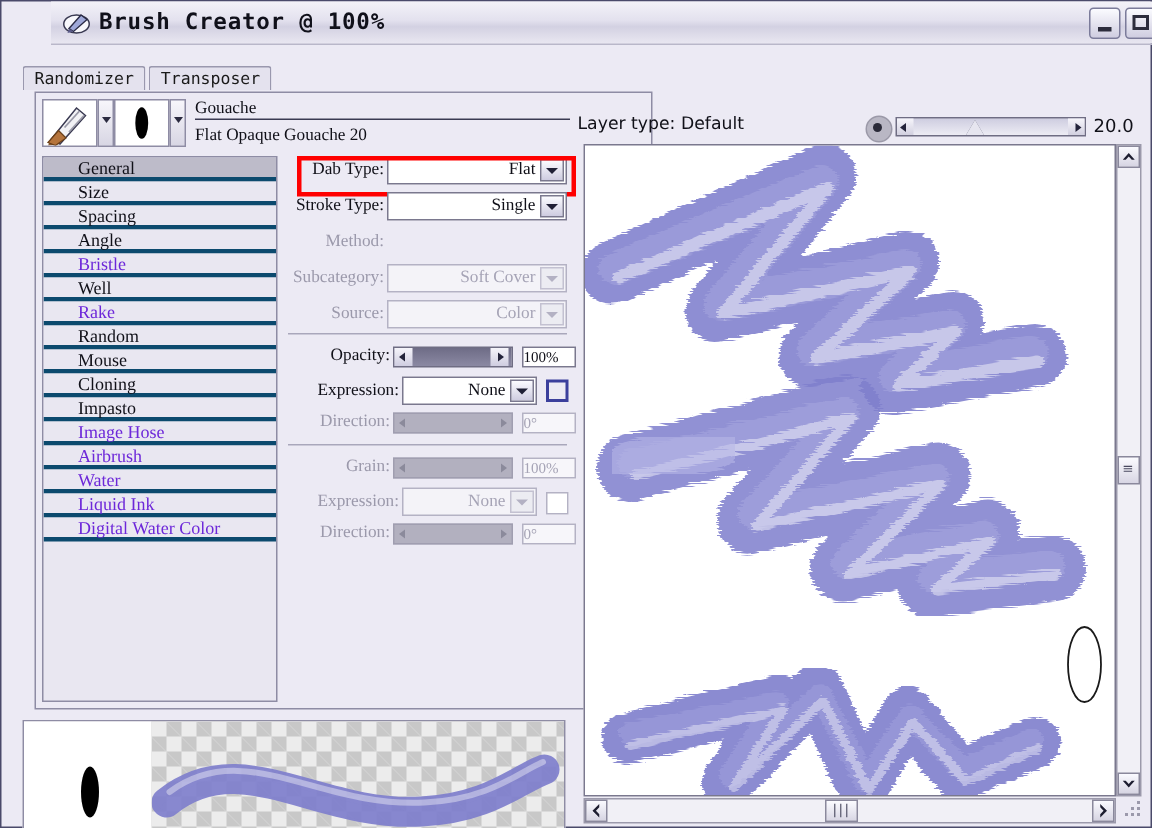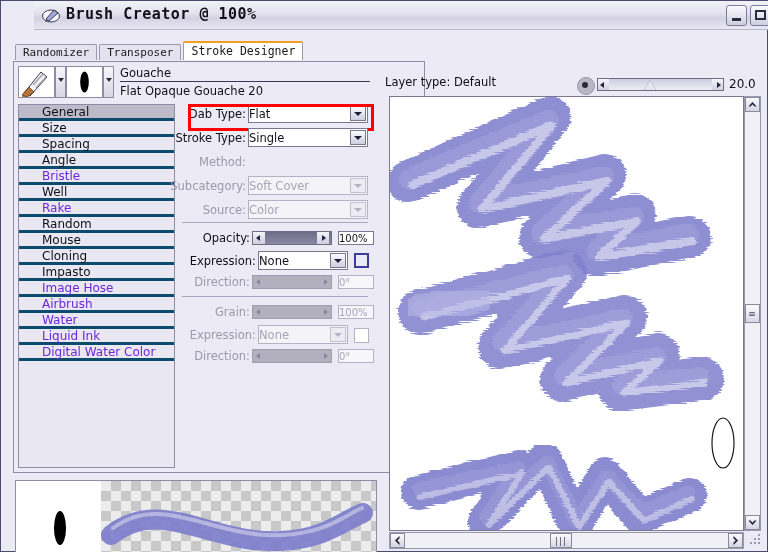--- a/index.html
+++ b/index.html
@@ -47,22 +47,22 @@
   .tab{
     height:16px;line-height:15px;padding:0 7px;margin-right:2px;
     font-family:"DejaVu Sans Mono", monospace;font-size:11px;color:#1a1a1a;
     background:#e4e2ee;border:1px solid #9a98ae;border-bottom:none;
     border-radius:2px 2px 0 0;box-sizing:border-box;white-space:nowrap;
   }
   .tab.active{background:#ffffff;border-color:#9a98ae;border-top:2px solid #f0a020;
               height:19px;line-height:16px;font-size:11.5px;}
 
   
-  .leftpanel{position:absolute;left:8px;top:27px;width:412px;height:412px;
-             background:#eceaf4;border:1px solid #8e8ca4;box-sizing:border-box;}
+  .leftpanel{position:absolute;left:18px;top:27px;width:412px;height:412px;
+             background:#eceaf4;border:1px solid #8e8ca4;box-sizing:border-box;font-family:Liberation Serif, serif;}
   .brushhead{position:absolute;left:0;top:0;width:360px;height:41px;background:#eceaf4;}
   .iconbox{position:absolute;top:4px;width:37px;height:32px;
            background:#ffffff;border:1px solid #8e8ca4;box-sizing:border-box;}
   .iconbox.b1{left:4px;} .iconbox.b2{left:52px;}
   .arrbox{position:absolute;top:4px;width:11px;height:32px;
           background:linear-gradient(to bottom,#f7f6fb,#d8d6e4);
           border:1px solid #8e8ca4;box-sizing:border-box;}
   .arrbox.a1{left:41px;} .arrbox.a2{left:89px;}
   .arrbox i{position:absolute;left:2px;top:11px;width:0;height:0;
             border-left:3.5px solid transparent;border-right:3.5px solid transparent;
@@ -79,21 +79,21 @@
   .cat.sel{background:#bdbbc9;font-weight:normal;}
   .cat.dis{color:#6d28d9;}
 
   .rightcol{position:absolute;left:166px;top:42px;width:190px;height:364px;}
 
   .row{position:relative;height:21px;margin-bottom:3px;}
   .lbl{position:absolute;right:124px;top:3px;font-size:11.5px;color:#101018;white-space:nowrap;}
   .lbl.dis{color:#9b99ab;}
   .combo{position:absolute;left:68px;top:0;width:120px;height:19px;
          background:#ffffff;border:1px solid #7a788e;box-sizing:border-box;}
-  .combo .val{position:absolute;left:0;right:20px;top:2px;text-align:left;
+  .combo .val{position:absolute;left:0;right:20px;top:2px;text-align:right;
               font-size:11.5px;color:#101018;}
   .combo .btn{position:absolute;right:1px;top:1px;width:16px;height:15px;
               background:linear-gradient(to bottom,#fbfbff,#cecce0);
               border:1px solid #7a788e;box-sizing:border-box;}
   .combo .btn i{position:absolute;left:3px;top:5px;width:0;height:0;
                 border-left:4px solid transparent;border-right:4px solid transparent;
                 border-top:4px solid #1f1f35;}
   .combo.dis{background:#f4f3f8;border-color:#b4b2c4;}
   .combo.dis .val{color:#a6a4b6;}
   .combo.dis .btn{background:#ececf2;border-color:#c3c1d1;}
@@ -196,21 +196,20 @@
           <span class="xb"></span>
       </div>
     </div>
   </div>
 
   <div class="client">
 
     <div class="tabs">
       <div class="tab">Randomizer</div>
       <div class="tab">Transposer</div>
-      <div class="tab active">Stroke Designer</div>
     </div>
 
     <div class="leftpanel">
 
       <div class="brushhead">
         <div class="iconbox b1">
           <svg viewBox="0 0 35 30" width="35" height="30">
             <path d="M5 26 L22 5 L28 10 L11 29 Z" fill="#f2f2f5" stroke="#3a3a52" stroke-width="1"></path>
             <path d="M5 26 L11 29 L3 30 Z" fill="#8a5a33"></path>
             <path d="M14 18 L24 7" stroke="#9a9aa8" stroke-width="1.2"></path>

